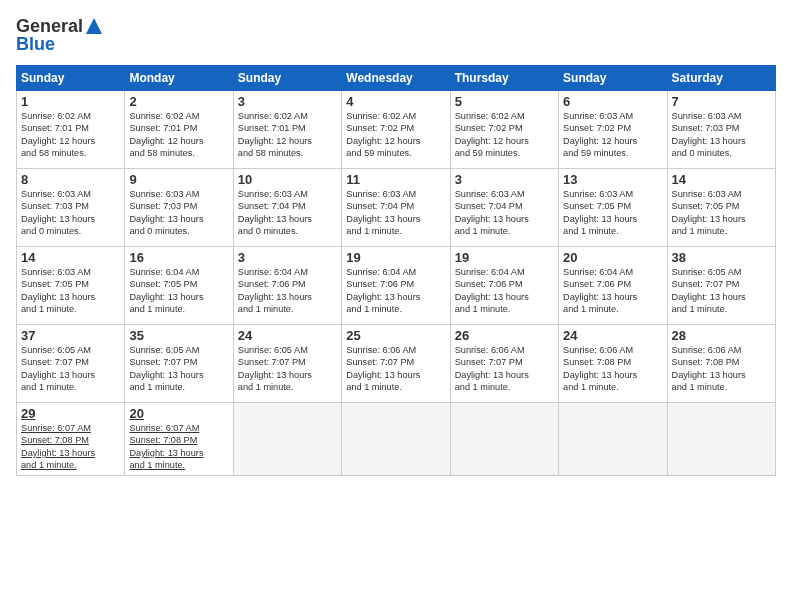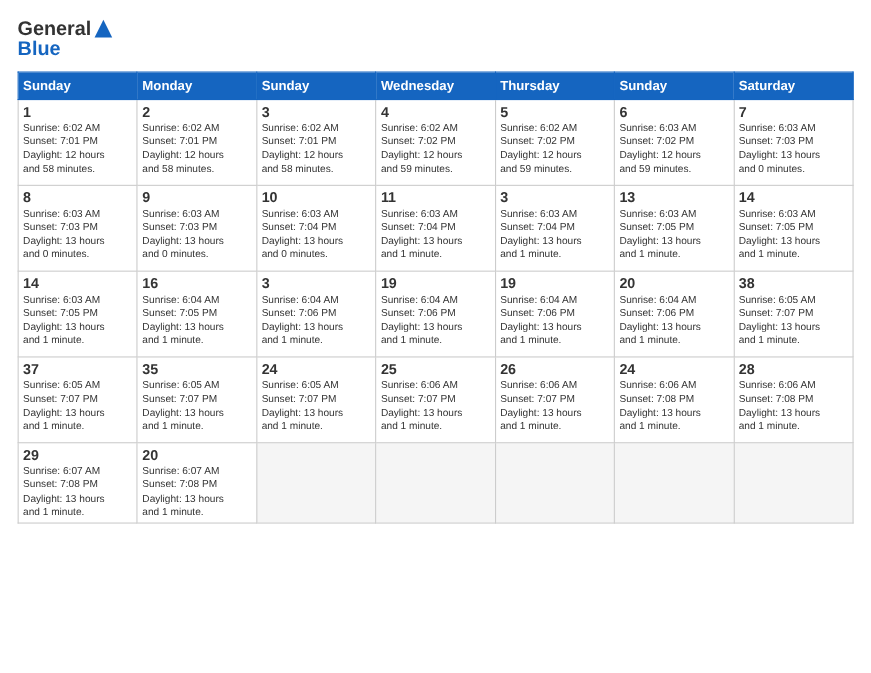--- a/index.html
+++ b/index.html
@@ -74,20 +74,21 @@
       display: block;
       margin-bottom: 1px;
     }
     .cell-text {
       font-size: 9.2px;
       line-height: 1.35;
       color: #333;
     }
     .last-row td {
       height: 65px;
+      text-decoration: underline;
     }
   </style>
 </head>
 <body>
 
 <div class="page">
   <div class="header">
     <div class="logo">
       <div>
         <div style="display:flex;align-items:center;">

